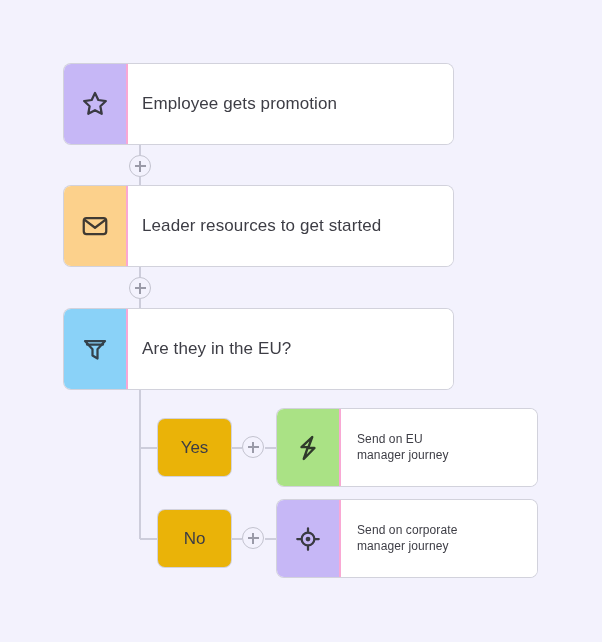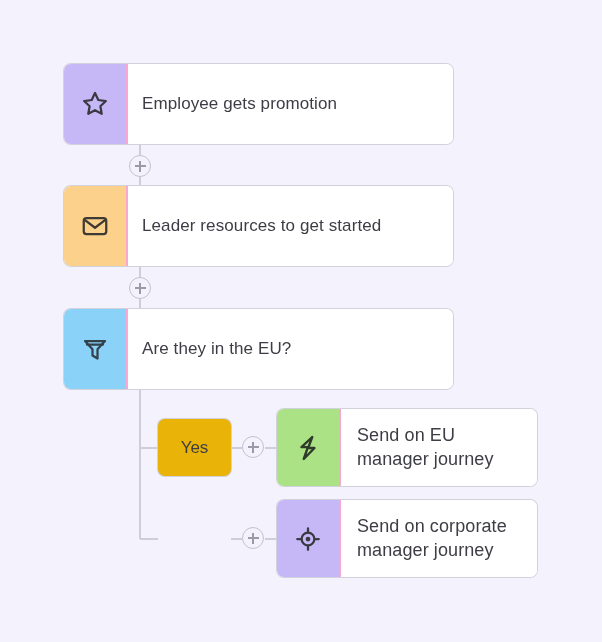--- a/index.html
+++ b/index.html
@@ -93,21 +93,21 @@
   #branch-yes { top: 419px; }
   #branch-no  { top: 510px; }
 
   .node-branch {
     left: 277px;
     width: 260px;
     height: 77px;
   }
   .node-branch .body { padding: 0 16px; }
   .node-branch .label {
-    font-size: 18px;
+    font-size: 12px;
     line-height: 1.28;
   }
   #node-eu        { top: 409px; }
   #node-corporate { top: 500px; }
 
   
   .plus {
     position: absolute;
     width: 22px; height: 22px;
     border-radius: 50%;
@@ -198,20 +198,23 @@
       </span>
     </div>
     <div class="body">
       <span class="label">Leader resources to get started</span>
     </div>
   </div>
 
   <div class="branch-label" id="branch-yes">
     <span>Yes</span>
   </div>
+  <div class="branch-label" id="branch-no">
+    <span>No</span>
+  </div>
 
   <div class="node node-branch" id="node-eu">
     <div class="tile tile-green">
       <span class="icon">
         <svg width="30" height="30" viewBox="0 0 24 24" fill="none" stroke="#2f3a2a" stroke-width="1.9" stroke-linecap="round" stroke-linejoin="round">
           <path d="M15.4 3.2l-8.6 8.1h5.1l-3.3 9.5 8.6-8.8h-5.1z"></path>
         </svg>
       </span>
     </div>
     <div class="body">

